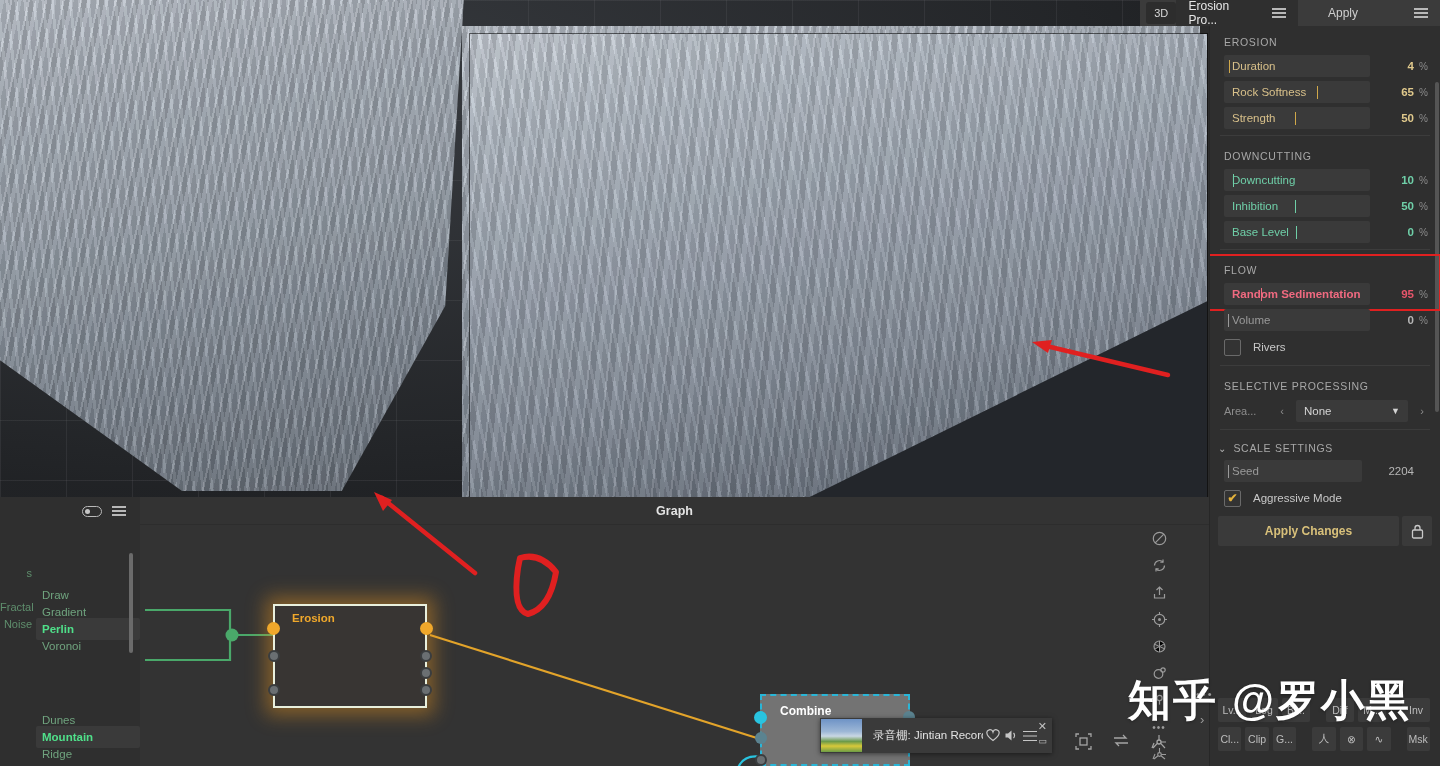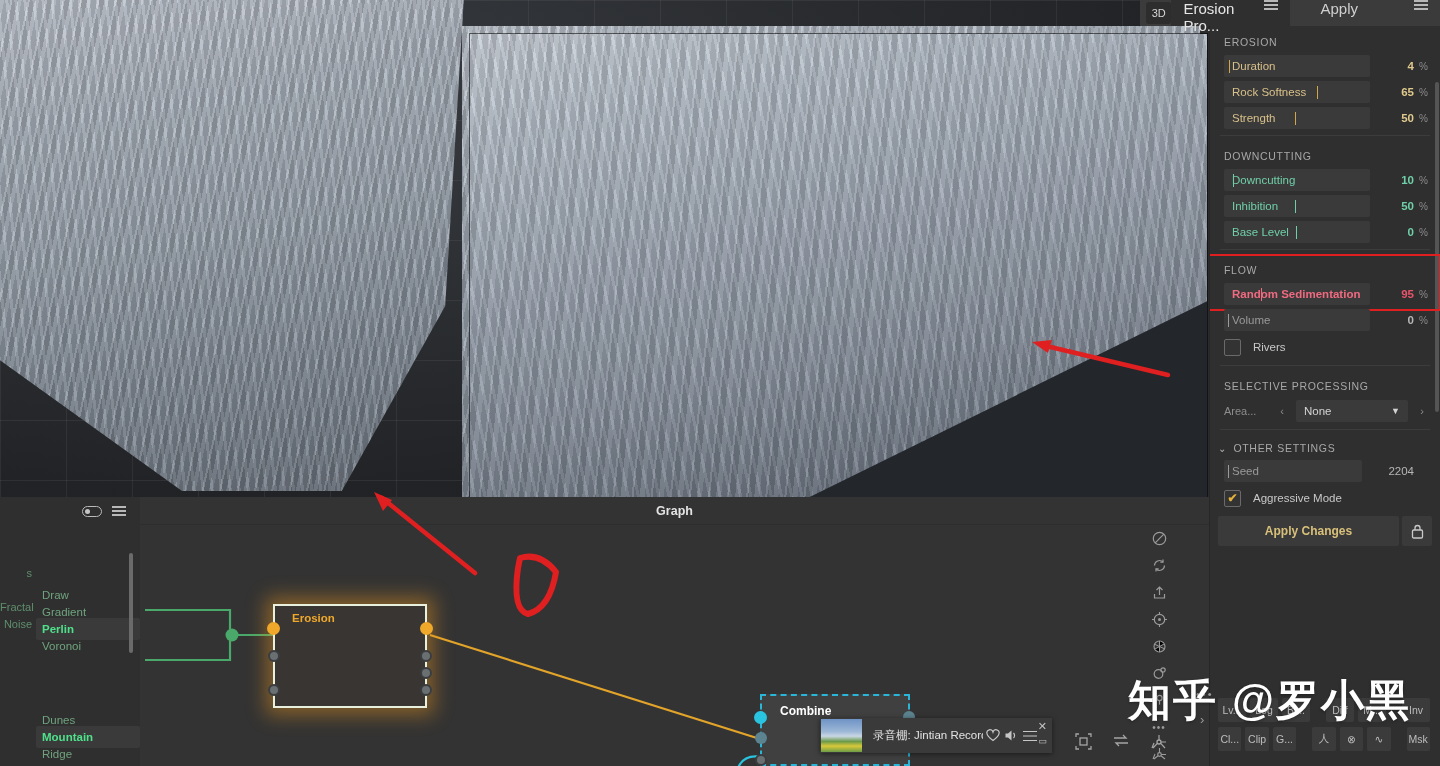--- a/index.html
+++ b/index.html
@@ -55,22 +55,22 @@
      border-radius:5px; background:#8d9197; }
   .inset-dot { position:absolute; left:186px; bottom:9px; width:4px; height:4px;
      border-radius:50%; background:#cfd2d6; }
 
   
   .topbar { position:absolute; left:1140px; top:0; width:300px; height:26px;
      background:#3b3b3b; display:flex; align-items:center; z-index:20; }
   .btn3d { width:34px; height:22px; margin-left:6px; background:#2d2d2d;
      border-radius:3px; color:#d7d7d7; font-size:11px; display:flex;
      align-items:center; justify-content:center; }
-  .tab { height:26px; display:flex; padding:0 12px;
-     font-size:15px; color:#cfcfcf; gap:22px; }
+  .tab { height:26px; display:flex; align-items:center; padding:0 12px;
+     font-size:12px; color:#cfcfcf; gap:22px; }
   .tab.active { background:#2f2f2f; color:#e6e6e6; }
   .hamb { width:14px; height:10px; position:relative; flex:0 0 auto; }
   .hamb i { position:absolute; left:0; width:100%; height:1.5px; background:#b8b8b8; }
   .hamb i:nth-child(1){top:0} .hamb i:nth-child(2){top:4px} .hamb i:nth-child(3){top:8px}
 
   
   .props { position:absolute; left:1209px; top:26px; width:231px; height:740px;
      background:#2f2f2f; border-left:1px solid #272727;
      font-size:11.5px; color:#c8c8c8; overflow:hidden; z-index:15; }
   .props-scroll { position:absolute; right:1px; top:56px; width:4px; height:330px;
@@ -160,21 +160,21 @@
   .lib-scroll { position:absolute; right:7px; top:28px; width:4px; height:100px;
      background:#6a6a6a; border-radius:2px; }
 
   
   .node-erosion { position:absolute; left:273px; top:604px; width:154px; height:104px;
      border:2px solid #e9f0dd; background:#383533; z-index:12;
      box-shadow:0 0 18px 7px rgba(235,150,30,.45); }
   .node-erosion .title { color:#f0a82b; font-size:11.5px; font-weight:bold;
      padding:6px 0 0 17px; }
   .node-combine { position:absolute; left:760px; top:694px; width:150px; height:72px;
-     border:2px dashed #29b6d8; background:#404040; z-index:12; }
+     border:2px dashed #29b6d8; background:#737373; z-index:12; }
   .node-combine .title { color:#ffffff; font-size:12px; font-weight:bold;
      padding:8px 0 0 18px; }
 
   .port { position:absolute; width:12px; height:12px; border-radius:50%; }
   .port.big { width:13px; height:13px; }
   .port.amber { background:#f0a82b; }
   .port.grey { background:#6a6f72; border:2px solid #3a3d3f; }
   .port.cyan { background:#29c4e0; }
   .port.cyan-dim { background:#5b8390; }
 
@@ -346,21 +346,21 @@
         <span>None</span>
         <span style="font-size:9px;">▼</span>
       </div>
       <span class="arrowbtn">›</span>
     </div>
 
     <div class="divider"></div>
 
     <div class="collapse-hdr">
       <span class="chev">⌄</span>
-      <span style="font-size:10.5px;letter-spacing:.7px;color:#a8a8a8;">OTHER SETTINGS</span>
+      <span style="font-size:10.5px;letter-spacing:.7px;color:#a8a8a8;">SCALE SETTINGS</span>
     </div>
     <div class="row">
       <div class="field">
         <span class="caret" style="left:4px;background:#9a9a9a;"></span>
         <span class="lbl-grey">Seed</span>
       </div>
       <div class="valbox val-grey" style="font-weight:normal;width:54px;">2204</div>
       <div class="unit"></div>
     </div>
     <div class="chkrow">

